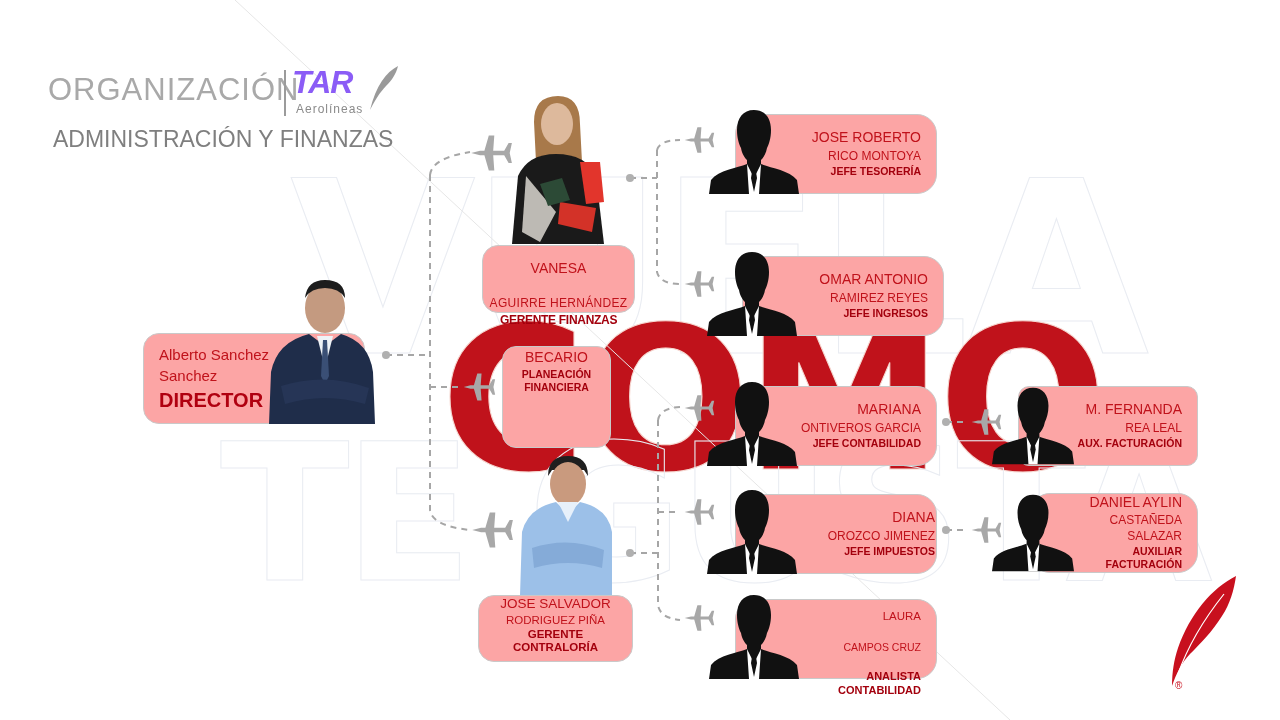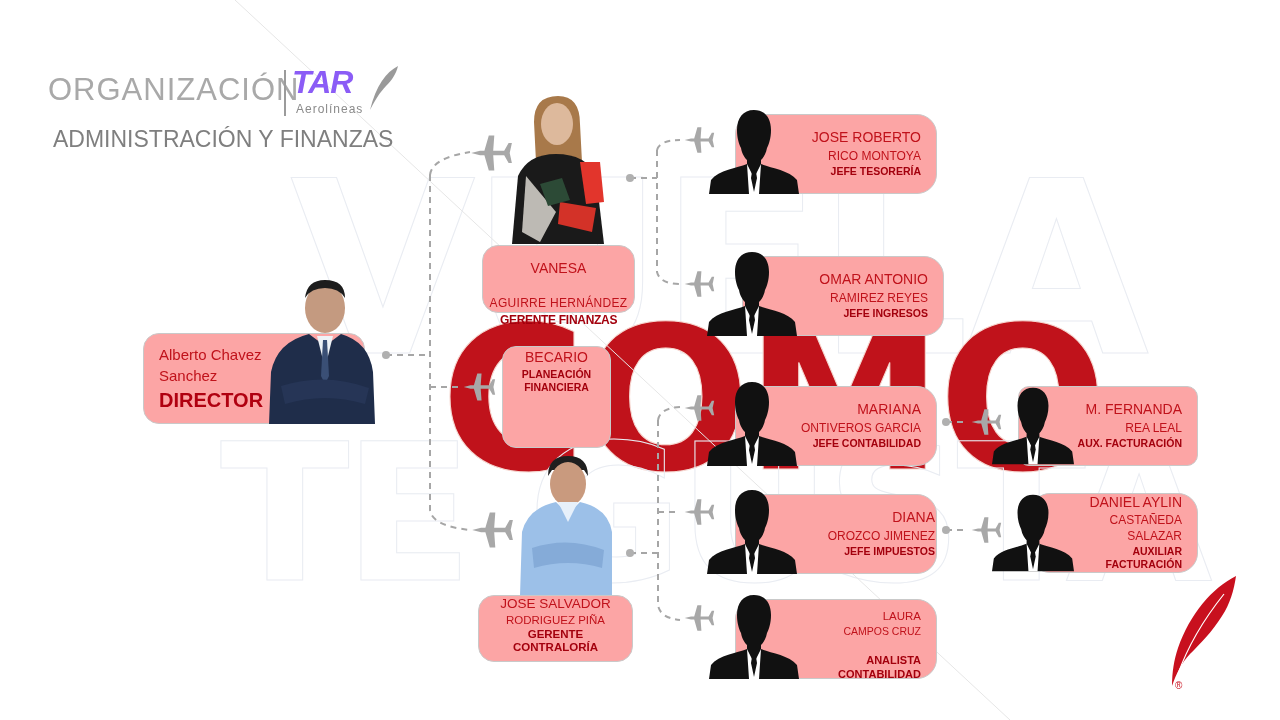--- a/index.html
+++ b/index.html
@@ -113,21 +113,21 @@
   </svg>
 <svg class="plane" style="left:966px;top:406px;width:40px;height:32px">
     <use href="#plane"></use>
   </svg>
 <svg class="plane" style="left:966px;top:514px;width:40px;height:32px">
     <use href="#plane"></use>
   </svg>
 
 <div class="card" style="left:143px;top:333px;width:222px;height:91px;">
   <div class="abs" style="left:15px;top:10px;font-size:15px;line-height:21px;">
-    <div class="red">Alberto Chavez</div>
+    <div class="red">Alberto Sanchez</div>
     <div class="red">Sanchez</div>
     <div style="color:#b00010;font-size:20px;font-weight:bold;line-height:28px;">DIRECTOR</div>
   </div>
 </div>
 <svg class="photo" style="left:265px;top:276px" width="112" height="148">
   <ellipse cx="60" cy="32" rx="20" ry="25" fill="#c49a80"></ellipse>
   <path d="M40 22 Q42 4 60 4 Q80 4 80 22 Q74 12 60 12 Q46 12 40 22 Z" fill="#1d1d1d"></path>
   <path d="M4 148 L6 96 Q12 66 44 58 L60 70 L76 58 Q104 66 108 96 L110 148 Z" fill="#1f2d4a"></path>
   <path d="M52 60 L60 92 L68 60 Z" fill="#eef2f6"></path>
   <path d="M58 64 L62 64 L64 100 L60 108 L56 100 Z" fill="#3a4f75"></path>
@@ -200,21 +200,21 @@
   <div class="nm">DIANA</div>
   <div class="sn" style="margin-top:4px;">OROZCO JIMENEZ</div>
   <div class="rl" style="margin-top:2px;">JEFE IMPUESTOS</div>
 </div>
 <svg class="silh" style="left:707px;top:488px">
     <use href="#silh"></use>
   </svg>
 
 <div class="card right" style="left:735px;top:599px;width:202px;height:80px;padding:10px 15px 0 0;border-radius:20px;">
   <div style="color:#c0121b;font-size:11.5px;">LAURA</div>
-  <div style="color:#c0121b;font-size:10.5px;margin-top:3px;">CAMPOS CRUZ</div>
+  <div style="color:#c0121b;font-size:10.5px;margin-top:19px;">CAMPOS CRUZ</div>
   <div class="rl" style="margin-top:17px;font-size:11px;">ANALISTA</div>
   <div class="rl" style="margin-top:2px;font-size:11px;">CONTABILIDAD</div>
 </div>
 <svg class="silh" style="left:709px;top:593px">
     <use href="#silh"></use>
   </svg>
 
 <div class="card right" style="left:1018px;top:386px;width:180px;height:80px;padding:14px 15px 0 0;border-radius:11px;">
   <div class="nm">M. FERNANDA</div>
   <div class="sn" style="margin-top:4px;">REA LEAL</div>

